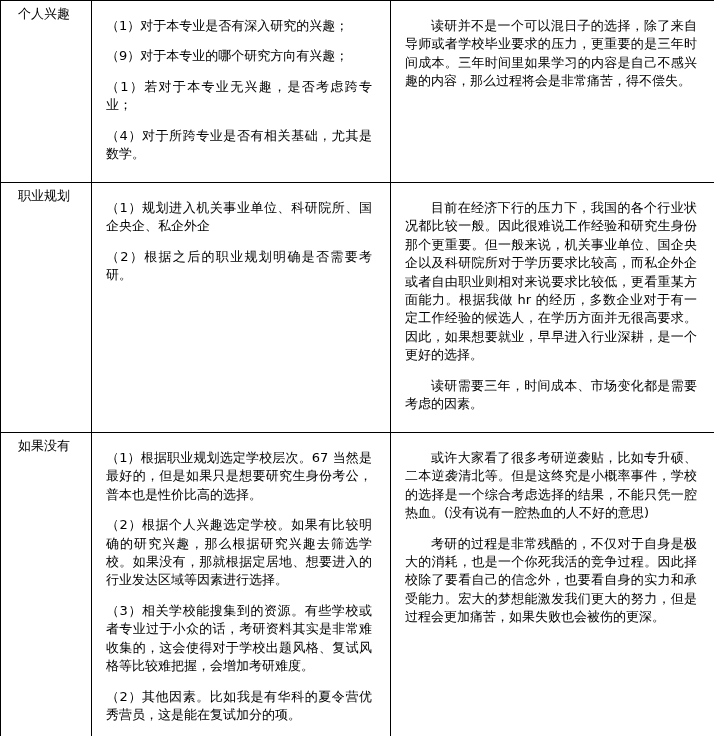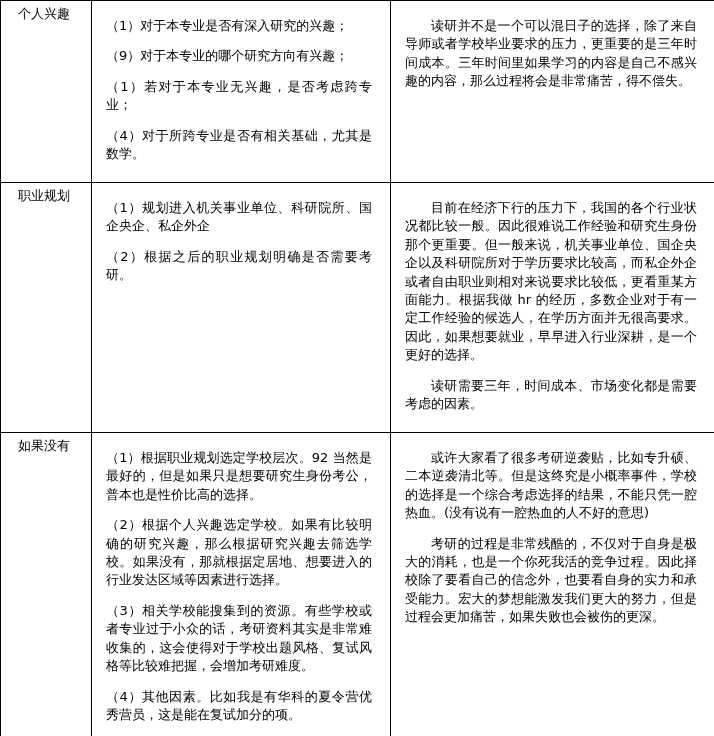--- a/index.html
+++ b/index.html
@@ -82,24 +82,24 @@
       <td class="col-notes">
         <p class="para indent">目前在经济下行的压力下，我国的各个行业状况都比较一般。因此很难说工作经验和研究生身份那个更重要。但一般来说，机关事业单位、国企央企以及科研院所对于学历要求比较高，而私企外企或者自由职业则相对来说要求比较低，更看重某方面能力。根据我做 hr 的经历，多数企业对于有一定工作经验的候选人，在学历方面并无很高要求。因此，如果想要就业，早早进入行业深耕，是一个更好的选择。</p>
         <p class="para indent">读研需要三年，时间成本、市场变化都是需要考虑的因素。</p>
       </td>
     </tr>
     <tr>
       <td class="col-label">
         <span class="label-text">如果没有</span>
       </td>
       <td class="col-points">
-        <p class="para">（1）根据职业规划选定学校层次。92 当然是最好的，但是如果只是想要研究生身份考公，普本也是性价比高的选择。</p>
+        <p class="para">（1）根据职业规划选定学校层次。67 当然是最好的，但是如果只是想要研究生身份考公，普本也是性价比高的选择。</p>
         <p class="para">（2）根据个人兴趣选定学校。如果有比较明确的研究兴趣，那么根据研究兴趣去筛选学校。如果没有，那就根据定居地、想要进入的行业发达区域等因素进行选择。</p>
         <p class="para">（3）相关学校能搜集到的资源。有些学校或者专业过于小众的话，考研资料其实是非常难收集的，这会使得对于学校出题风格、复试风格等比较难把握，会增加考研难度。</p>
-        <p class="para">（4）其他因素。比如我是有华科的夏令营优秀营员，这是能在复试加分的项。</p>
+        <p class="para">（2）其他因素。比如我是有华科的夏令营优秀营员，这是能在复试加分的项。</p>
       </td>
       <td class="col-notes">
         <p class="para indent">或许大家看了很多考研逆袭贴，比如专升硕、二本逆袭清北等。但是这终究是小概率事件，学校的选择是一个综合考虑选择的结果，不能只凭一腔热血。(没有说有一腔热血的人不好的意思)</p>
         <p class="para indent">考研的过程是非常残酷的，不仅对于自身是极大的消耗，也是一个你死我活的竞争过程。因此择校除了要看自己的信念外，也要看自身的实力和承受能力。宏大的梦想能激发我们更大的努力，但是过程会更加痛苦，如果失败也会被伤的更深。</p>
       </td>
     </tr>
   </tbody>
 </table>
 
 </body></html>

